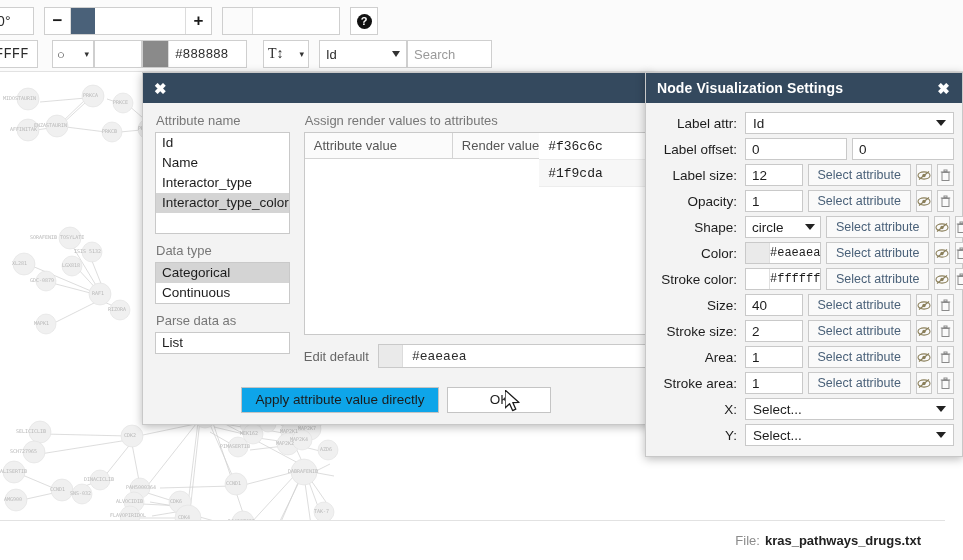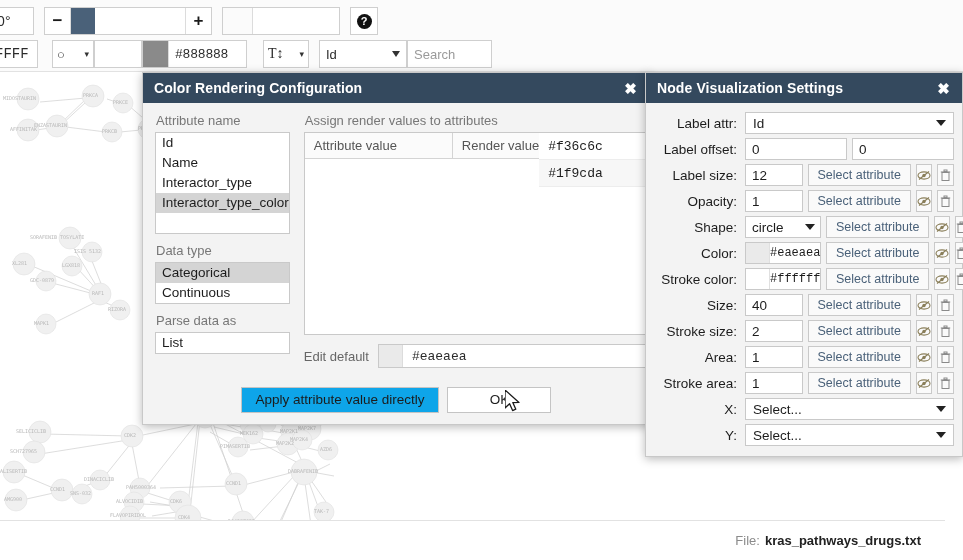--- a/index.html
+++ b/index.html
@@ -414,21 +414,20 @@
     </svg>
   </div>
 
   <div class="statusbar">
     <span class="status-label">File:</span>
     <span class="status-file">kras_pathways_drugs.txt</span>
   </div>
 
   <div class="dialog" id="dlg-color">
     <div class="dlg-header">
-      <span>Color Rendering Configuration</span>
       <span class="dlg-close">✖</span>
     </div>
     <div class="dlg-body">
       <div class="crc-cols">
 
         <div class="crc-left">
           <div class="section-label">Attribute name</div>
           <div class="listbox">
             <div class="row">Id</div>
             <div class="row">Name</div>

